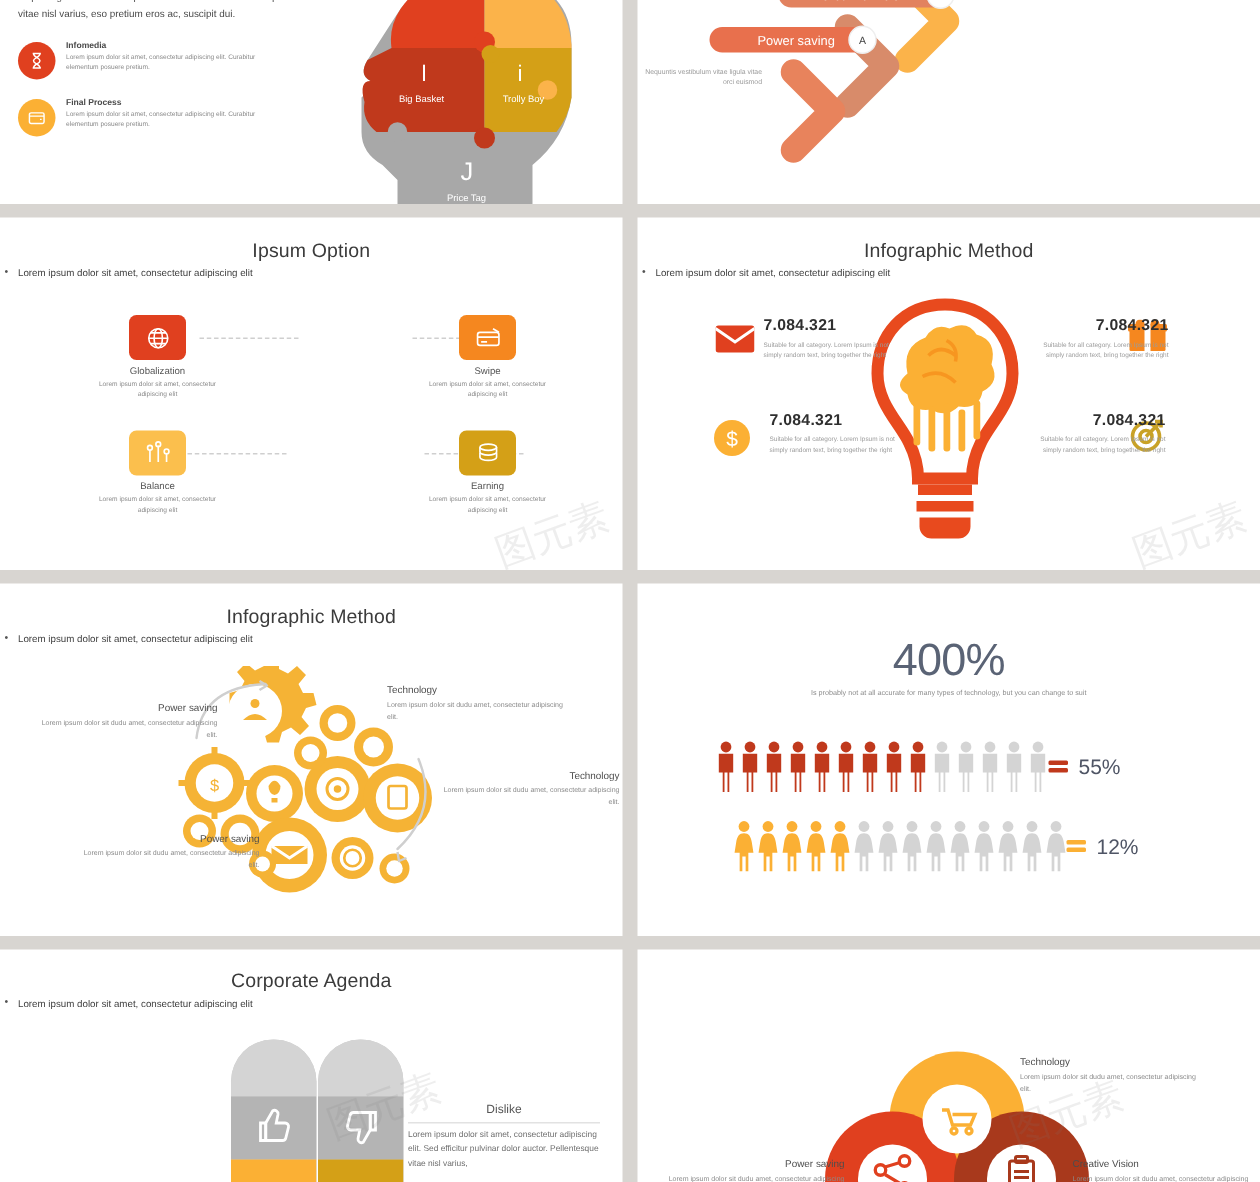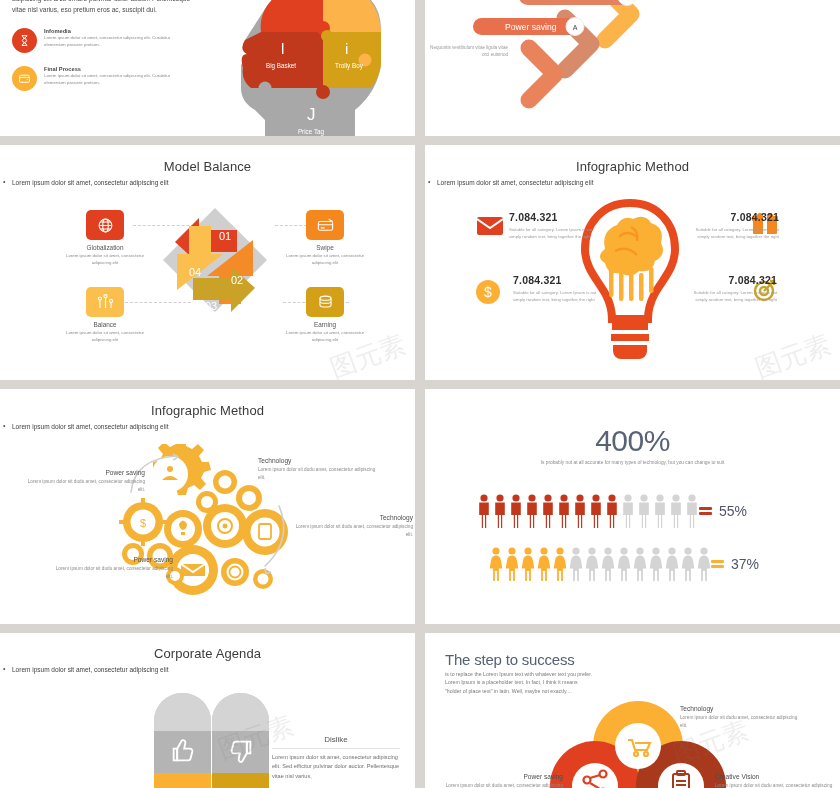--- a/index.html
+++ b/index.html
@@ -212,48 +212,28 @@
         </svg>
         <div class="chev-lab" style="left:-5px; top:85px;">Nequuntis vestibulum vitae ligula vitae orci euismod</div>
         
       </div>
 
     </div>
   </div>
 
   <div class="slide">
     <div class="slide-inner">
-      <div class="s-title" style="margin-top:14px;">Model Balance</div>
+      <div class="s-title" style="margin-top:14px;">Ipsum Option</div>
       <div class="s-sub">Lorem ipsum dolor sit amet, consectetur adipiscing elit</div>
 
       <div class="dash" style="left:133px; top:80px; width:66px;"></div>
       <div class="dash" style="left:275px; top:80px; width:66px;"></div>
       <div class="dash" style="left:125px; top:157px; width:66px;"></div>
       <div class="dash" style="left:283px; top:157px; width:66px;"></div>
 
-      <div style="position:absolute; left:155px; top:55px;">
-        <svg viewBox="0 0 120 130" width="120" height="130">
-
-          <g fill="#cfcfcf">
-            <path d="M60 8 L96 44 L78 44 L78 66 L42 66 L42 44 L24 44 Z" transform="rotate(0 60 60)"></path>
-            <path d="M60 8 L96 44 L78 44 L78 66 L42 66 L42 44 L24 44 Z" transform="rotate(90 60 60)"></path>
-            <path d="M60 8 L96 44 L78 44 L78 66 L42 66 L42 44 L24 44 Z" transform="rotate(180 60 60)"></path>
-            <path d="M60 8 L96 44 L78 44 L78 66 L42 66 L42 44 L24 44 Z" transform="rotate(270 60 60)"></path>
-          </g>
-
-          <path d="M20 42 L44 18 L44 30 L82 30 L82 52 L44 52 L44 64 Z" fill="#e0401f"></path>
-          <path d="M98 40 L98 76 L86 76 L86 104 L64 104 L64 76 L52 76 Z" fill="#f5871f" opacity=".95"></path>
-          <path d="M100 88 L76 112 L76 100 L38 100 L38 78 L76 78 L76 66 Z" fill="#c9a227"></path>
-          <path d="M22 90 L22 54 L34 54 L34 26 L56 26 L56 54 L68 54 Z" fill="#fbbf4d"></path>
-          <text x="64" y="40" fill="#fff" font-size="11" font-family="Liberation Sans, sans-serif">01</text>
-          <text x="76" y="84" fill="#fff" font-size="11" font-family="Liberation Sans, sans-serif">02</text>
-          <text x="50" y="110" fill="#fff" font-size="11" font-family="Liberation Sans, sans-serif">03</text>
-          <text x="34" y="76" fill="#fff" font-size="11" font-family="Liberation Sans, sans-serif">04</text>
-        </svg>
-      </div>
 
       <div class="mo-card" style="left:86px; top:65px; background:#e0401f;">
         <svg viewBox="0 0 24 24" fill="none" stroke="#fff" stroke-width="1.4">
           <circle cx="12" cy="12" r="8"></circle>
             <ellipse cx="12" cy="12" rx="3.5" ry="8"></ellipse>
             <path d="M4 12h16M5.5 7.5h13M5.5 16.5h13"></path>
         </svg>
       </div>
       <div class="mo-t" style="left:57px; top:99px;">
         <div class="h">Globalization</div>
@@ -610,21 +590,21 @@
             </svg>
             <svg viewBox="0 0 14 34" width="14" height="34">
               <circle cx="7" cy="4" r="3.6" fill="#d4d4d4"></circle>
               <path d="M7 8.5c3.2 0 4.6 2.2 5.2 6l1.1 7H9.9V34H8.1V24H5.9v10H4.1V21.5H.7l1.1-7C2.4 10.7 3.8 8.5 7 8.5z" fill="#d4d4d4"></path>
             </svg>
           </div>
         <span class="eq">
           <i style="background:#fbb034"></i>
             <i style="background:#fbb034"></i>
         </span>
-        <span class="pct-val">37%</span>
+        <span class="pct-val">12%</span>
       </div>
     </div>
   </div>
 
   <div class="slide">
     <div class="slide-inner">
       <div class="s-title" style="margin-top:13px;">Corporate Agenda</div>
       <div class="s-sub">Lorem ipsum dolor sit amet, consectetur adipiscing elit</div>
 
       <div class="cap" style="left:154px; top:60px;">
@@ -658,24 +638,20 @@
         <div class="rule"></div>
         <div class="b" style="text-align:left">Lorem ipsum dolor sit amet, consectetur adipiscing elit. Sed efficitur pulvinar dolor auctor. Pellentesque vitae nisl varius,</div>
       </div>
 
       <div class="wm" style="right:120px; bottom:60px;">图元素</div>
     </div>
   </div>
 
   <div class="slide">
     <div class="slide-inner">
-      <div style="position:absolute; left:20px; top:18px; width:160px;">
-        <div class="big-h">The step to success</div>
-        <div class="big-p" style="width:150px">is to replace the Lorem Ipsum text with whatever text you prefer. Lorem Ipsum is a placeholder text. In fact, I think it means "holder of place text" in latin. Well, maybe not exactly....</div>
-      </div>
 
       <div style="position:absolute; left:118px; top:65px;">
         <svg viewBox="0 0 190 125" width="190" height="125">
           <circle cx="95" cy="48" r="45" fill="#fbb034"></circle>
           <circle cx="52" cy="88" r="45" fill="#e0401f"></circle>
           <circle cx="138" cy="88" r="45" fill="#a8391c"></circle>
           <circle cx="95" cy="48" r="23" fill="#fff"></circle>
           <circle cx="52" cy="88" r="23" fill="#fff"></circle>
           <circle cx="138" cy="88" r="23" fill="#fff"></circle>
           <g>

